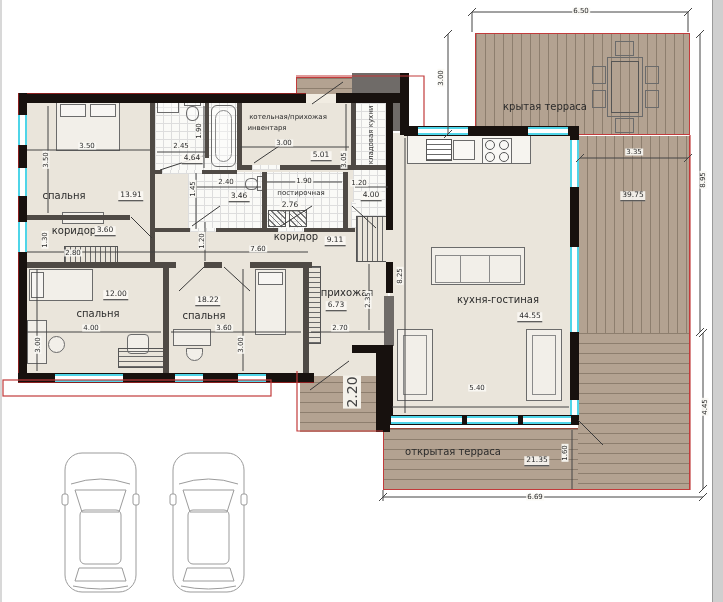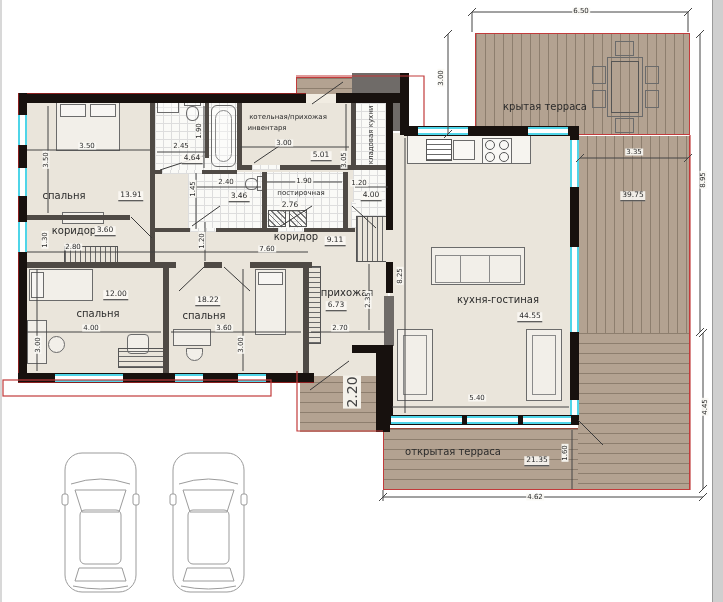--- a/index.html
+++ b/index.html
@@ -205,45 +205,45 @@
   <span class="lbl room" style="left:545px;top:107px">крытая терраса</span>
   <span class="lbl dim" style="left:581px;top:11px">6.50</span>
   <span class="lblr dim" style="left:441px;top:78px">3.00</span>
   <span class="lbl dim" style="left:634px;top:152px">3.35</span>
   <span class="lbl area" style="left:633px;top:196px">39.75</span>
   <span class="lblr dim" style="left:703px;top:180px">8.95</span>
   <span class="lblr dim" style="left:705px;top:407px">4.45</span>
   <span class="lbl room" style="left:453px;top:452px">открытая терраса</span>
   <span class="lbl area" style="left:537px;top:461px">21.35</span>
   <span class="lblr dim" style="left:565px;top:453px">1.60</span>
-  <span class="lbl dim" style="left:535px;top:497px">4.62</span>
+  <span class="lbl dim" style="left:535px;top:497px">6.69</span>
   <span class="lblr big" style="left:352px;top:392px">2.20</span>
   <span class="lbl room" style="left:498px;top:300px">кухня-гостиная</span>
   <span class="lbl area" style="left:530px;top:317px">44.55</span>
-  <span class="lbl dim" style="left:477px;top:398px">5.40</span>
+  <span class="lbl dim" style="left:477px;top:388px">5.40</span>
   <span class="lblr dim" style="left:400px;top:276px">8.25</span>
   <span class="lbl room" style="left:347px;top:293px">прихожая</span>
   <span class="lbl area" style="left:336px;top:306px">6.73</span>
   <span class="lbl dim" style="left:340px;top:328px">2.70</span>
   <span class="lblr dim" style="left:368px;top:300px">2.35</span>
   <span class="lbl room" style="left:204px;top:316px">спальня</span>
   <span class="lbl area" style="left:208px;top:301px">18.22</span>
   <span class="lbl dim" style="left:224px;top:328px">3.60</span>
   <span class="lblr dim" style="left:241px;top:345px">3.00</span>
   <span class="lbl room" style="left:98px;top:314px">спальня</span>
   <span class="lbl area" style="left:116px;top:295px">12.00</span>
   <span class="lbl dim" style="left:91px;top:328px">4.00</span>
   <span class="lblr dim" style="left:38px;top:345px">3.00</span>
   <span class="lbl room" style="left:74px;top:231px">коридор</span>
   <span class="lbl area" style="left:105px;top:231px">3.60</span>
-  <span class="lbl dim" style="left:73px;top:247px">2.80</span>
+  <span class="lbl dim" style="left:73px;top:253px">2.80</span>
   <span class="lblr dim" style="left:45px;top:240px">1.30</span>
   <span class="lbl room" style="left:296px;top:237px">коридор</span>
   <span class="lbl area" style="left:335px;top:241px">9.11</span>
-  <span class="lbl dim" style="left:267px;top:249px">7.60</span>
+  <span class="lbl dim" style="left:258px;top:249px">7.60</span>
   <span class="lblr dim" style="left:202px;top:241px">1.20</span>
   <span class="lbl room" style="left:64px;top:196px">спальня</span>
   <span class="lbl area" style="left:131px;top:196px">13.91</span>
   <span class="lbl dim" style="left:87px;top:146px">3.50</span>
   <span class="lblr dim" style="left:46px;top:160px">3.50</span>
   <span class="lbl dim" style="left:181px;top:146px">2.45</span>
   <span class="lbl area" style="left:192px;top:159px">4.64</span>
   <span class="lblr dim" style="left:199px;top:131px">1.90</span>
   <span class="lbl dim" style="left:226px;top:182px">2.40</span>
   <span class="lbl area" style="left:239px;top:197px">3.46</span>

